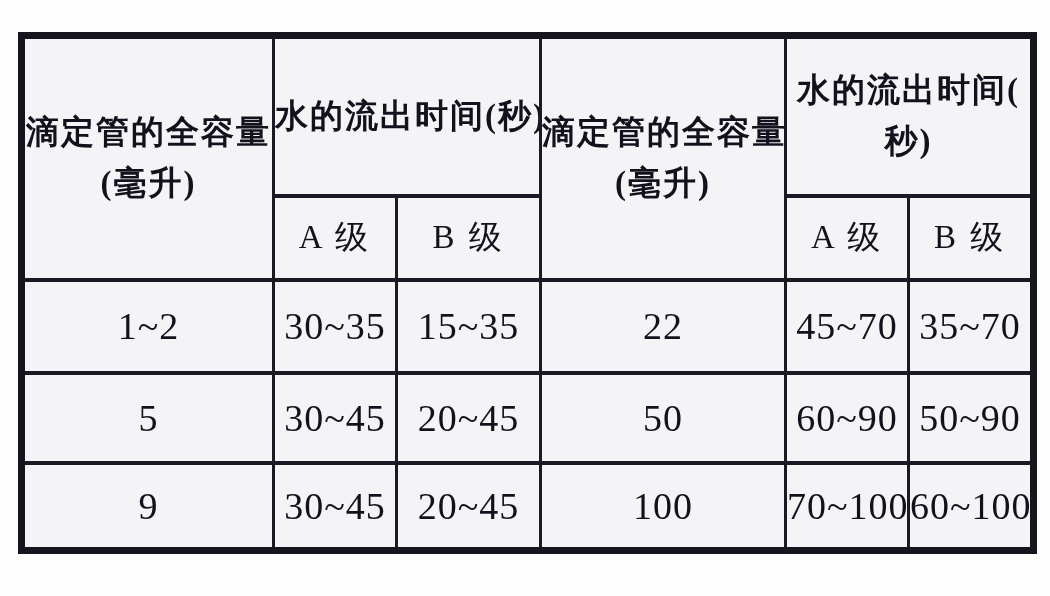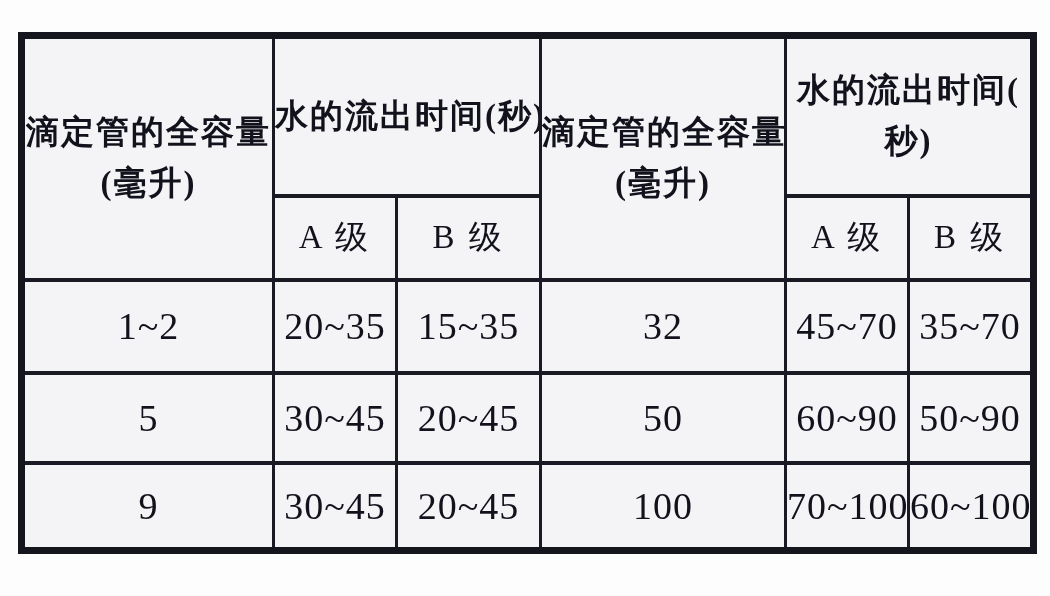--- a/index.html
+++ b/index.html
@@ -90,23 +90,23 @@
         </td>
       </tr>
       <tr class="h2">
         <td class="grade">A 级</td>
         <td class="grade">B 级</td>
         <td class="grade">A 级</td>
         <td class="grade">B 级</td>
       </tr>
       <tr class="r1">
         <td class="num">1~2</td>
-        <td class="num">20~35</td>
+        <td class="num">30~35</td>
         <td class="num">15~35</td>
-        <td class="num">32</td>
+        <td class="num">22</td>
         <td class="num">45~70</td>
         <td class="num">35~70</td>
       </tr>
       <tr class="r2">
         <td class="num">5</td>
         <td class="num">30~45</td>
         <td class="num">20~45</td>
         <td class="num">50</td>
         <td class="num">60~90</td>
         <td class="num">50~90</td>

